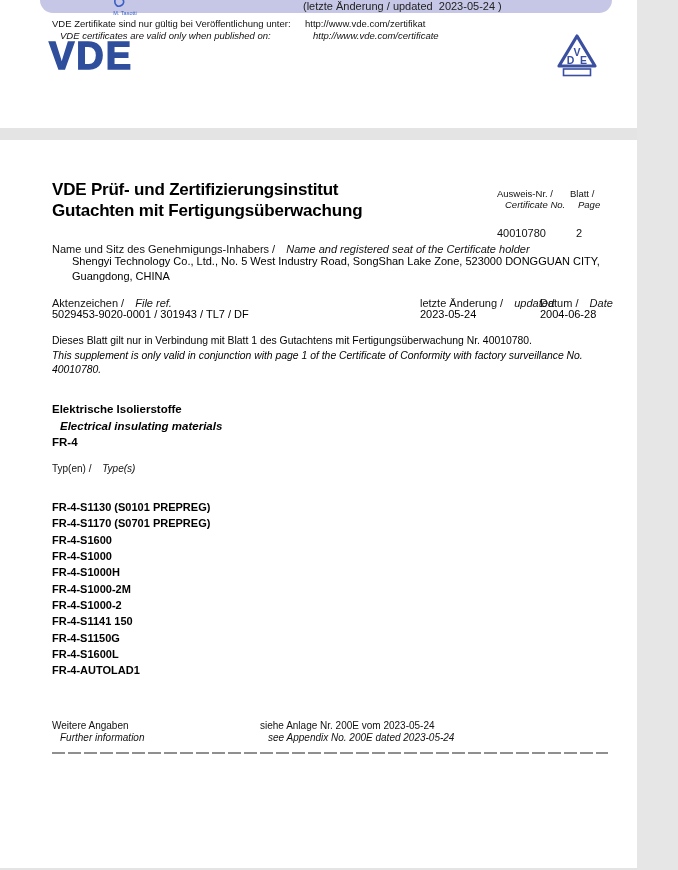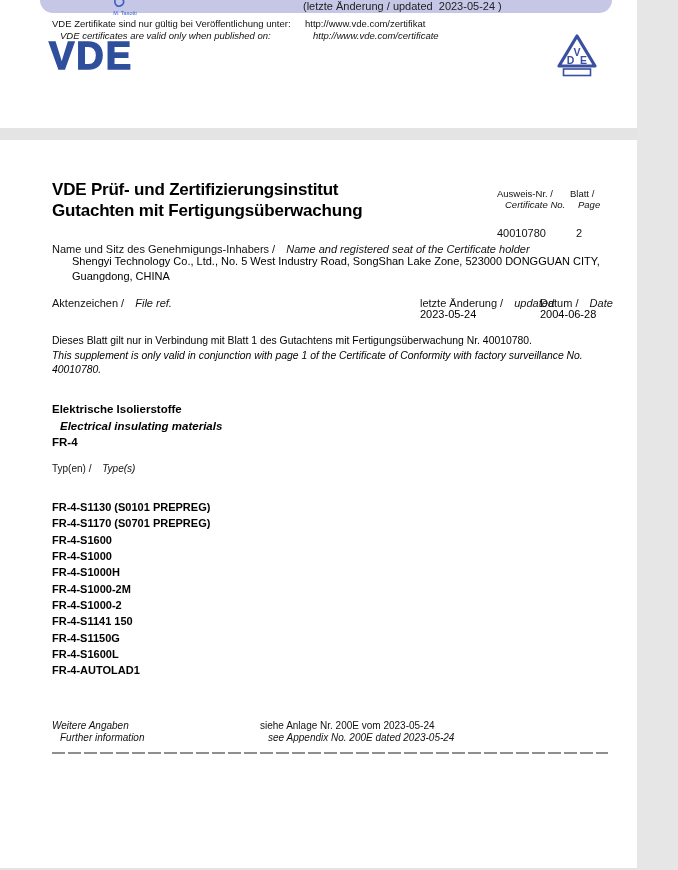--- a/index.html
+++ b/index.html
@@ -71,21 +71,21 @@
   .product-block{
     position:absolute;left:52px;top:261px;
     font-size:11.5px;font-weight:bold;line-height:16.5px;color:#000;
   }
   .types-label{position:absolute;left:52px;top:323px;font-size:10px;}
   .types-list{
     position:absolute;left:52px;top:359px;
     font-size:11px;font-weight:bold;line-height:16.35px;color:#000;
   }
   .further-row{position:absolute;left:0;top:580px;width:664px;font-size:10px;line-height:12px;}
-  .further-row .lbl{position:absolute;left:52px;top:0;font-style:italic;}
+  .further-row .lbl{position:absolute;left:52px;top:0;}
   .further-row .lbl-en{position:absolute;left:52px;top:12px;}
   .further-row .val{position:absolute;left:260px;top:0;}
   .further-row .val-en{position:absolute;left:260px;top:12px;}
   .dash-line{
     position:absolute;left:52px;top:612px;width:556px;height:2px;
     background:repeating-linear-gradient(90deg,#8f8f8f 0 13px,transparent 13px 16px);
   }
 </style>
 </head>
 <body>
@@ -148,20 +148,21 @@
     </div>
 
     <div class="small-label" style="left:52px;top:103px;">
       <span>Name und Sitz des Genehmigungs-Inhabers / </span><span class="it">Name and registered seat of the Certificate holder</span>
     </div>
     <div class="holder-text">Shengyi Technology Co., Ltd., No. 5 West Industry Road, SongShan Lake Zone, 523000 DONGGUAN CITY, Guangdong, CHINA</div>
 
     <div class="small-label" style="left:52px;top:157px;">
       <span>Aktenzeichen / </span><span class="it">File ref.</span>
     </div>
+    <div class="value-11" style="left:52px;top:168px;">5029453-9020-0001 / 301943 / TL7 / DF</div>
 
     <div class="small-label" style="left:420px;top:157px;">
       <span>letzte Änderung / </span><span class="it">updated</span>
     </div>
     <div class="value-11" style="left:420px;top:168px;">2023-05-24</div>
 
     <div class="small-label" style="left:540px;top:157px;">
       <span>Datum / </span><span class="it">Date</span>
     </div>
     <div class="value-11" style="left:540px;top:168px;">2004-06-28</div>

